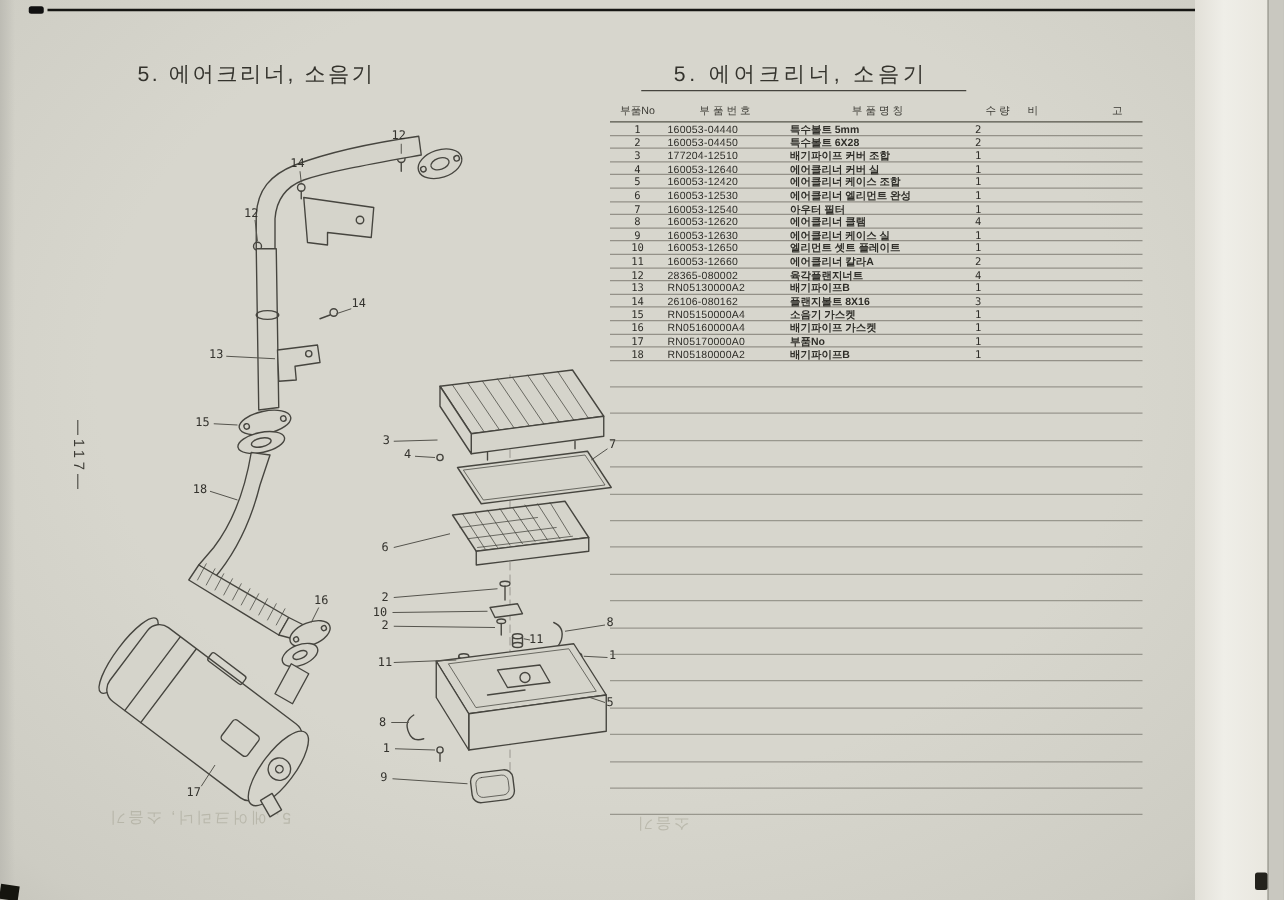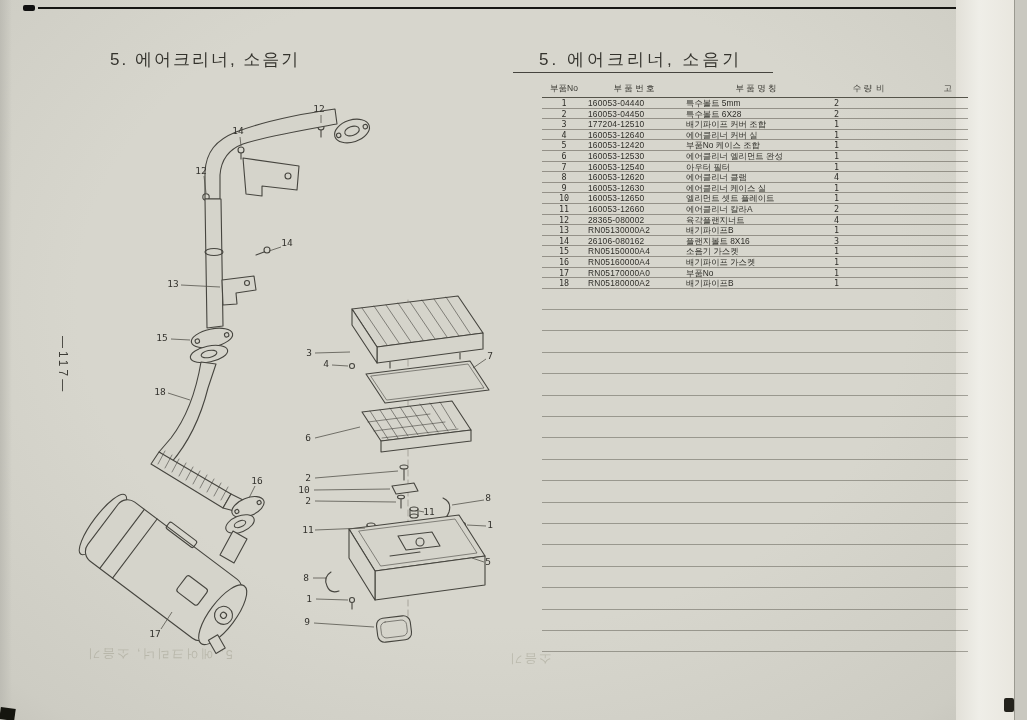--- a/index.html
+++ b/index.html
@@ -31,31 +31,31 @@
   svg.diagram { position:absolute; left:0; top:0; width:1027px; height:720px; }
   .art { stroke:#46453f; fill:none; stroke-width:1.1; stroke-linejoin:round; stroke-linecap:round; }
   .fillp { fill:#d5d4cb; }
   .thin { stroke-width:.6; }
   .callout-line { stroke:#55544d; stroke-width:.8; }
   .callout-text { font-family:"DejaVu Sans Mono",monospace; font-size:9.5px; fill:#34332e;
     text-anchor:middle; dominant-baseline:middle; }
   .centerline { stroke:#6d6c63; stroke-width:.7; stroke-dasharray:6 4; opacity:.65; }
 
   
-  .parts-table { position:absolute; left:542px; top:80px; width:426px; color:#2f2e29; }
+  .parts-table { position:absolute; left:488px; top:80px; width:426px; color:#2f2e29; }
   .thead { display:grid; grid-template-columns:44px 96px 148px 42px 1fr; height:18px;
     align-items:end; border-bottom:1px solid #55544a; padding-bottom:2px; font-size:8.5px; color:#3a3933; }
   .thead .hc { text-align:center; }
-  .thead .hc.h-qty { text-align:right; padding-left:2px; }
+  .thead .hc.h-qty { text-align:center; padding-left:2px; }
   .thead .hc.h-remarks { display:flex; justify-content:space-between; padding:0 16px 0 4px; }
   .trow { display:grid; grid-template-columns:44px 96px 148px 42px 1fr; height:10.6px;
     align-items:center; border-bottom:1px solid rgba(92,90,80,.55); font-size:8.4px; line-height:10px; }
   .cell.c0 { text-align:center; font-family:"DejaVu Sans Mono",monospace; }
   .cell.c1 { font-family:Liberation Sans, sans-serif; letter-spacing:.2px; padding-left:2px; }
-  .cell.c2 { padding-left:4px; white-space:nowrap; overflow:hidden; }
+  .cell.c2 { padding-left:4px; white-space:nowrap; overflow:hidden;font-weight:bold; }
   .cell.c3 { padding-left:4px; font-family:"DejaVu Sans Mono",monospace; }
   .rline { height:21.4px; border-bottom:1px solid rgba(92,90,80,.5); }
 
   .ghost { position:absolute; transform:rotate(180deg); color:#85836f; opacity:.32;
     font-size:12.5px; letter-spacing:2px; white-space:nowrap; }
   .ghost-1 { left:86px; top:645px; }
   .ghost-2 { left:508px; top:650px; }
 </style>
 </head>
 <body>
@@ -284,21 +284,21 @@
         <div class="trow">
           <div class="cell c0">4</div>
           <div class="cell c1">160053-12640</div>
           <div class="cell c2">에어클리너 커버 실</div>
           <div class="cell c3">1</div>
           <div class="cell c4"></div>
         </div>
         <div class="trow">
           <div class="cell c0">5</div>
           <div class="cell c1">160053-12420</div>
-          <div class="cell c2">부품No 케이스 조합</div>
+          <div class="cell c2">에어클리너 케이스 조합</div>
           <div class="cell c3">1</div>
           <div class="cell c4"></div>
         </div>
         <div class="trow">
           <div class="cell c0">6</div>
           <div class="cell c1">160053-12530</div>
           <div class="cell c2">에어클리너 엘리먼트 완성</div>
           <div class="cell c3">1</div>
           <div class="cell c4"></div>
         </div>

